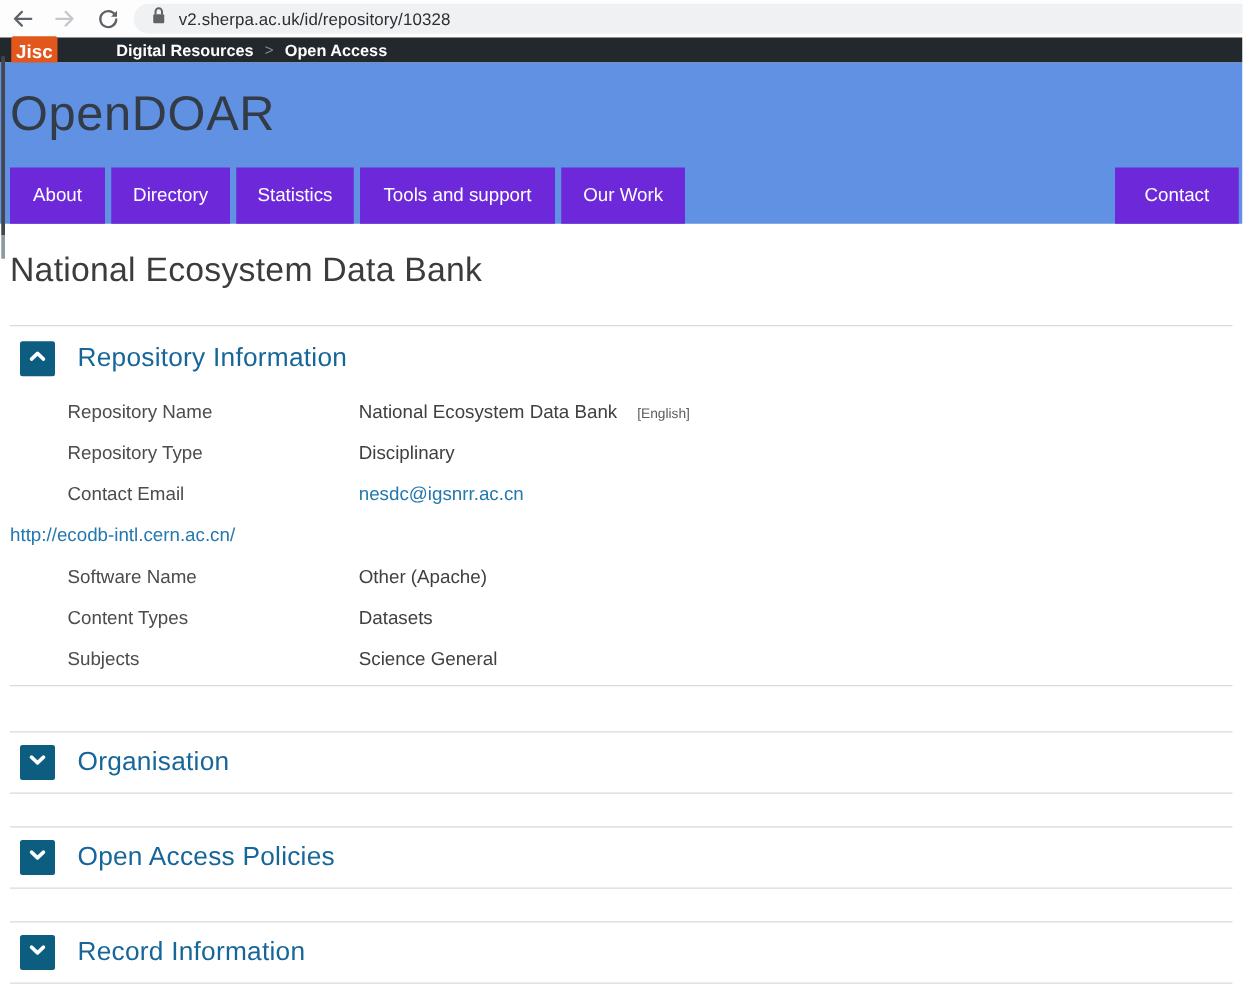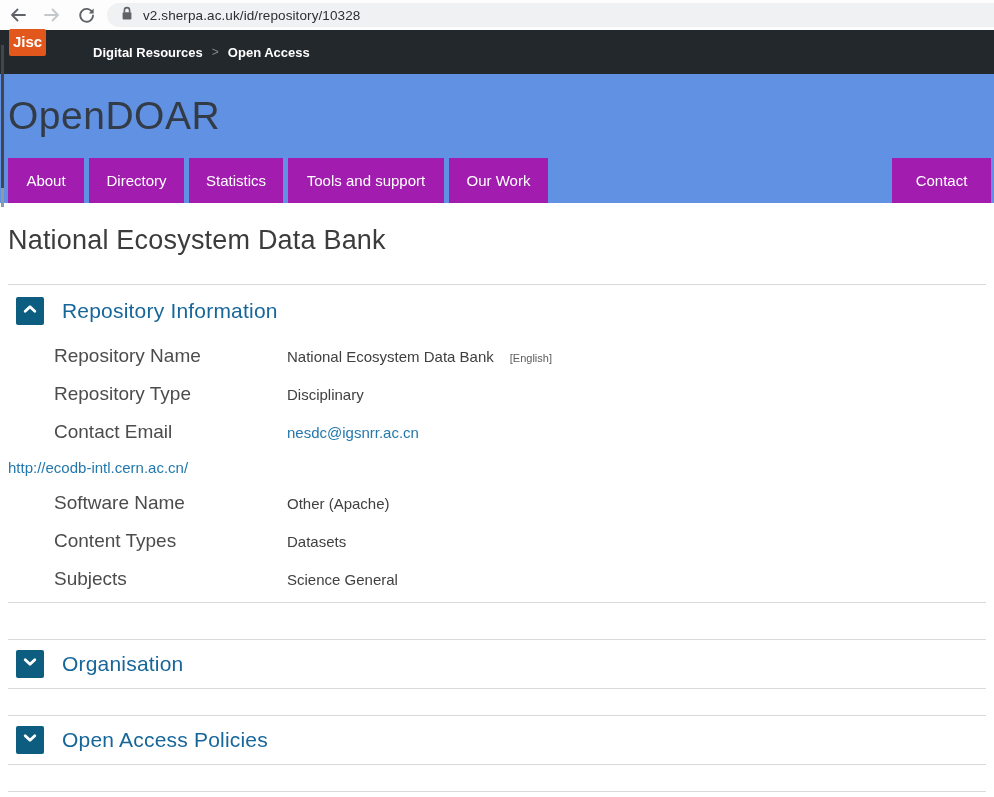--- a/index.html
+++ b/index.html
@@ -8,53 +8,53 @@
 
   
   .chrome { height:30px; background:#fdfdfd; position:relative; }
   .chrome-icons { position:absolute; left:8px; top:0; height:30px; display:flex; align-items:center; gap:14px; }
   .chrome-btn { width:20px; height:20px; display:flex; align-items:center; justify-content:center; cursor:pointer; }
   .omnibox { position:absolute; left:107px; right:-16px; top:3px; height:24px;
              background:#f0f1f3; border-radius:12px; display:flex; align-items:center; padding-left:14px; }
   .omnibox .url { font-size:13.5px; color:#2b2e33; margin-left:10px; letter-spacing:.1px; }
 
   
-  .jisc-bar { height:44px; background:#23282d; position:relative; display:flex; align-items:center; }
+  .jisc-bar { height:20px; background:#23282d; position:relative; display:flex; align-items:center; }
   .jisc-logo { position:absolute; left:9px; top:-1px; width:37px; height:27px; background:#e2571b;
                border-radius:2px; color:#fff; font-weight:bold; font-size:15px;
                display:flex; align-items:center; justify-content:center; padding-bottom:2px; cursor:pointer; }
   .breadcrumb { margin-left:65px; display:flex; align-items:center; gap:9px;padding-left:28px; }
   .crumb { color:#fff; font-size:13px; font-weight:bold; cursor:pointer; }
   .crumb-sep { color:#828a92; font-size:12px; }
 
   
   .banner { height:129px; background:#6191e2; position:relative; }
   .site-title { position:absolute; left:8px; top:20px; font-size:39px; font-weight:300;
                 color:#333b46; letter-spacing:.5px; }
   .nav { position:absolute; left:0; right:0; bottom:0; height:45px; display:flex; gap:5px; padding:0 3px 0 8px; }
-  .nav-tab { background:#a21caf; color:#fff; font-size:15px; display:flex; align-items:center;
+  .nav-tab { background:#6d28d9; color:#fff; font-size:15px; display:flex; align-items:center;
              justify-content:center; cursor:pointer; }
   .nav-spacer { flex:1; }
 
   
   .content { padding:0 8px; }
   .page-title { font-size:27px; font-weight:400; color:#3c3c3c; margin-top:22px; letter-spacing:.2px; }
 
   .accordion { margin-top:28px; }
   .section { border-top:1px solid #d9d9d9; border-bottom:1px solid #d9d9d9; margin-bottom:26px; }
   .section.expanded { margin-bottom:36px; }
   .section-header { display:flex; align-items:center; padding:12px 0; cursor:pointer; }
   .section.collapsed .section-header { padding:10px 0; }
   .toggle-btn { width:28px; height:28px; background:#0d5d80; border-radius:2px; margin-left:8px;
                 display:flex; align-items:center; justify-content:center; flex:0 0 auto; cursor:pointer; }
   .section-title { margin-left:18px; font-size:21px; font-weight:normal; color:#17669a; letter-spacing:.2px; }
 
   .fields { padding-bottom:4px; }
   .field-row { display:flex; align-items:baseline; padding:8px 0; }
-  .field-label { margin-left:46px; width:233px; font-size:19px; color:#4c4c4c; flex:0 0 auto; }
+  .field-label { margin-left:46px; width:233px; font-size:15px; color:#4c4c4c; flex:0 0 auto; }
   .field-value { font-size:15px; color:#404040; }
   .field-value.link { color:#2478ad; cursor:pointer; }
   .field-tag { font-size:11px; color:#5c5c5c; margin-left:16px; }
 
   
   .edge-dark  { position:absolute; left:1px; top:45px;  width:3px; height:143px; background:#43474b; }
   .edge-light { position:absolute; left:1px; top:188px; width:3px; height:19px;  background:#909aa4; }
 </style>
 </head>
 <body>

